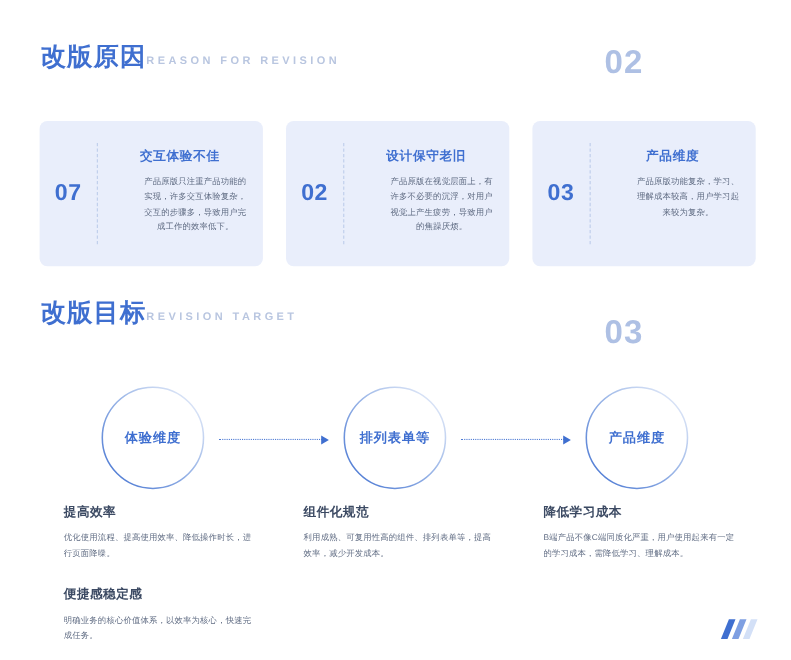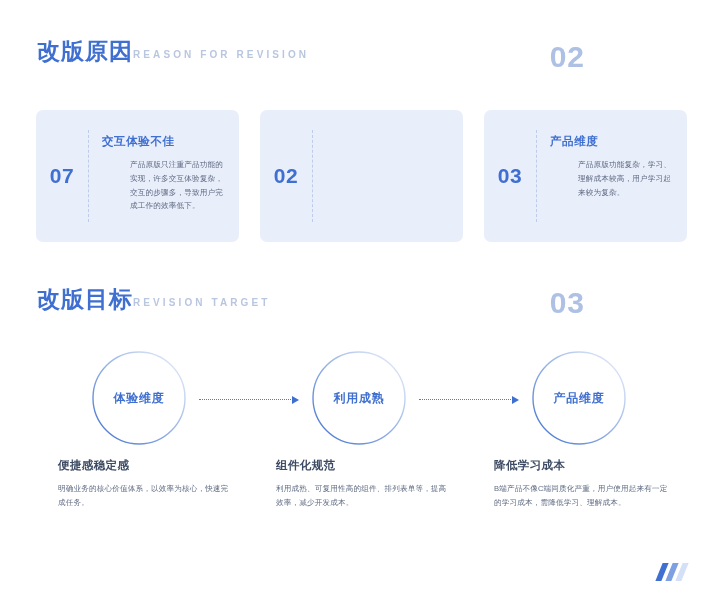--- a/index.html
+++ b/index.html
@@ -40,21 +40,21 @@
   .card-num {
     width: 52px; flex: 0 0 52px;
     display: flex; align-items: center; justify-content: center;
     font-size: 21px; font-weight: 700; color: #3f6fd0;
     letter-spacing: 0.5px;
   }
   .card-divider {
     width: 0; border-left: 1px dashed #bdccea;
     margin: 20px 0 20px 0; flex: 0 0 1px;
   }
-  .card-body { padding: 24px 14px 0 13px; flex: 1; }
+  .card-body { padding: 24px 14px 0 13px; flex: 1; text-align: center; }
   .card-title {
     font-size: 11.5px; font-weight: 700; color: #3f6fd0;
     letter-spacing: .6px; margin-bottom: 9px;
   }
   .card-text {
     font-size: 7.6px; color: #5f6b82; line-height: 1.82;
     letter-spacing: .15px;
     margin-left: 28px;
   }
 
@@ -122,34 +122,38 @@
       <div class="card-divider"></div>
       <div class="card-body">
         <div class="card-title">交互体验不佳</div>
         <div class="card-text">产品原版只注重产品功能的实现，许多交互体验复杂，交互的步骤多，导致用户完成工作的效率低下。</div>
       </div>
     </div>
 
     <div class="card">
       <div class="card-num">02</div>
       <div class="card-divider"></div>
+      <div class="card-body">
+        <div class="card-title">设计保守老旧</div>
+        <div class="card-text">产品原版在视觉层面上，有许多不必要的沉浮，对用户视觉上产生疲劳，导致用户的焦躁厌烦。</div>
+      </div>
     </div>
 
     <div class="card">
       <div class="card-num">03</div>
       <div class="card-divider"></div>
       <div class="card-body">
         <div class="card-title">产品维度</div>
         <div class="card-text">产品原版功能复杂，学习、理解成本较高，用户学习起来较为复杂。</div>
       </div>
     </div>
 
   </div>
 
-  <div class="section-head" style="left:37px; top:288px;">
+  <div class="section-head" style="left:37px; top:273px;">
     <span class="sec-cn">改版目标</span>
     <span class="sec-en">REVISION TARGET</span>
   </div>
   <div class="page-num" style="right:32px; top:288px;">03</div>
 
   <div class="flow">
 
     <div class="node" style="left:53px;text-align:right;">
       <svg width="100" height="100" viewBox="0 0 100 100">
         <defs>
@@ -173,21 +177,21 @@
       <svg width="100" height="100" viewBox="0 0 100 100">
         <defs>
           <linearGradient id="g2" x1="0%" y1="100%" x2="100%" y2="0%">
             <stop offset="0%" stop-color="#3f6fd0"></stop>
             <stop offset="55%" stop-color="#9fb9e8"></stop>
             <stop offset="100%" stop-color="#f2f5fc"></stop>
           </linearGradient>
         </defs>
         <circle cx="50" cy="50" r="46" fill="none" stroke="url(#g2)" stroke-width="1.4"></circle>
       </svg>
-      <div class="node-label">利用成熟</div>
+      <div class="node-label">排列表单等</div>
     </div>
 
     <div class="connector" style="left:383px; width:100px;">
       <div class="dots"></div>
       <div class="head"></div>
     </div>
 
     <div class="node" style="left:493px;">
       <svg width="100" height="100" viewBox="0 0 100 100">
         <defs>
@@ -201,20 +205,24 @@
       </svg>
       <div class="node-label">产品维度</div>
     </div>
 
   </div>
 
   <div class="goals">
 
     <div class="goal-col">
       <div class="goal-block">
+        <div class="goal-title">提高效率</div>
+        <div class="goal-text">优化使用流程、提高使用效率、降低操作时长，进行页面降噪。</div>
+      </div>
+      <div class="goal-block">
         <div class="goal-title">便捷感稳定感</div>
         <div class="goal-text">明确业务的核心价值体系，以效率为核心，快速完成任务。</div>
       </div>
     </div>
 
     <div class="goal-col">
       <div class="goal-block">
         <div class="goal-title">组件化规范</div>
         <div class="goal-text">利用成熟、可复用性高的组件、排列表单等，提高效率，减少开发成本。</div>
       </div>

